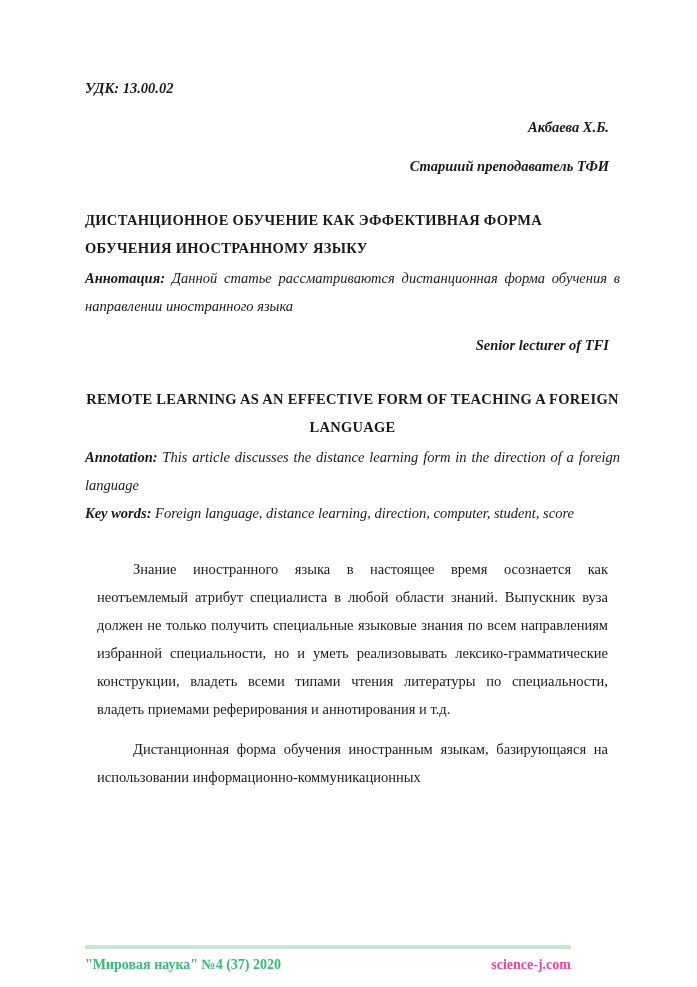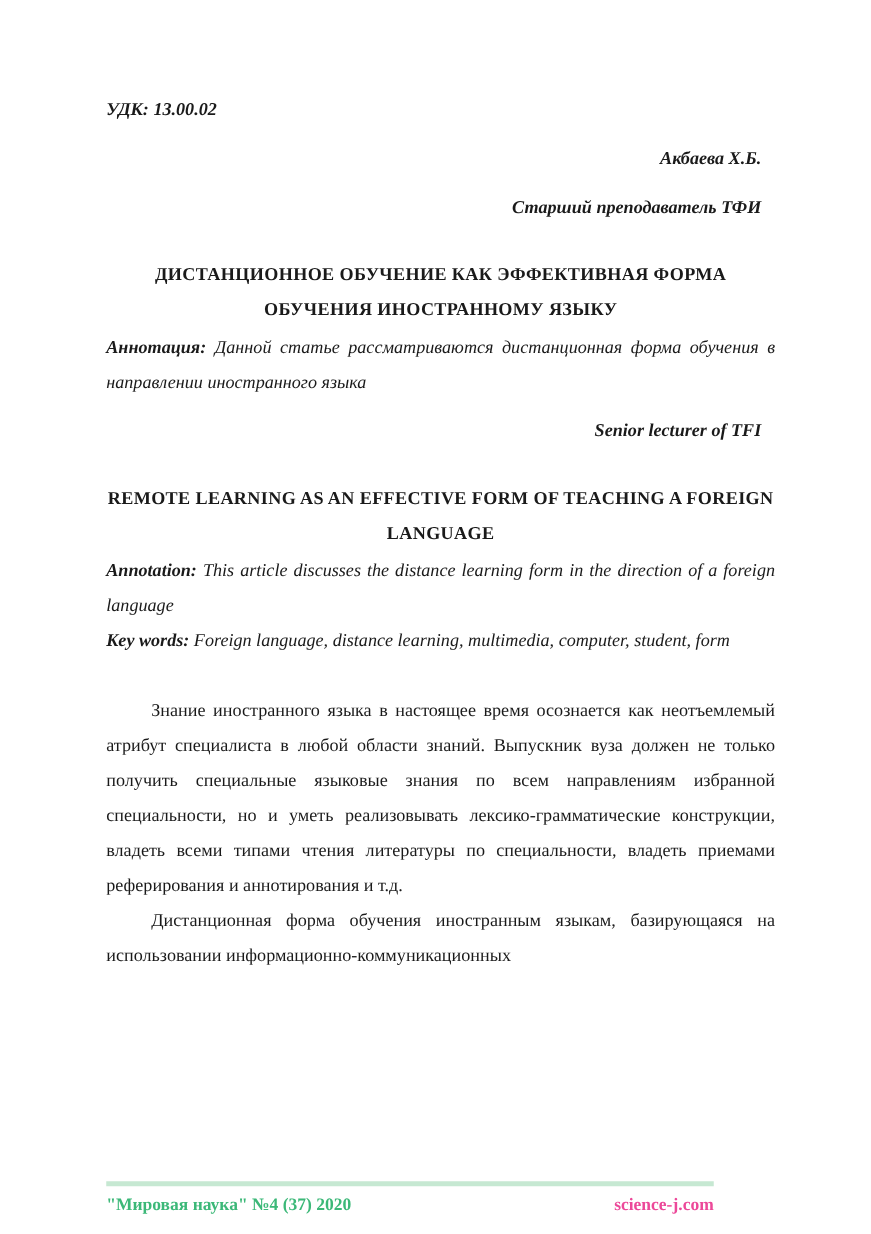--- a/index.html
+++ b/index.html
@@ -28,21 +28,21 @@
     font-weight: bold;
     margin: 0 0 6px 0;
   }
   .author-block {
     text-align: right;
     font-weight: bold;
     font-style: italic;
     margin: 11px;
   }
   .title {
-    text-align: center;
+    text-align: left;
     font-weight: bold;
     margin: 26px 0 2px 0;
     letter-spacing: 0.3px;
   }
   .abstract-par {
     margin: 0;
     text-align: justify;
   }
   .abstract-par .label {
     font-weight: bold;
@@ -51,21 +51,21 @@
   .abstract-par .text {
     font-style: italic;
   }
   .title-en {
     text-align: center;
     font-weight: bold;
     margin: 26px 0 2px 0;
     letter-spacing: 0.3px;
   }
   .body-par {
-    margin: 0;
+    margin: 12px;
     text-align: justify;
     text-indent: 36px;
   }
   .body-start {
     margin-top: 28px;
   }
   .footer {
     position: absolute;
     left: 85px;
     right: 77px;
@@ -113,21 +113,21 @@
 
     <h2 class="title-en content" style="font-size:14.5px;">REMOTE LEARNING AS AN EFFECTIVE FORM OF TEACHING A FOREIGN LANGUAGE</h2>
 
     <p class="abstract-par">
       <span class="label">Annotation:</span>
       <span class="text">This article discusses the distance learning form in the direction of a foreign language</span>
     </p>
 
     <p class="abstract-par">
       <span class="label">Key words:</span>
-      <span class="text">Foreign language, distance learning, multimedia, computer, student, form</span>
+      <span class="text">Foreign language, distance learning, direction, computer, student, score</span>
     </p>
 
     <p class="body-par body-start">Знание иностранного языка в настоящее время осознается как неотъемлемый атрибут специалиста в любой области знаний. Выпускник вуза должен не только получить специальные языковые знания по всем направлениям избранной специальности, но и уметь реализовывать лексико-грамматические конструкции, владеть всеми типами чтения литературы по специальности, владеть приемами реферирования и аннотирования и т.д.</p>
     <p class="body-par">Дистанционная форма обучения иностранным языкам, базирующаяся на использовании информационно-коммуникационных</p>
 
   </div>
 
   <div class="footer">
     <div class="footer-rule"></div>
     <div class="footer-row">

